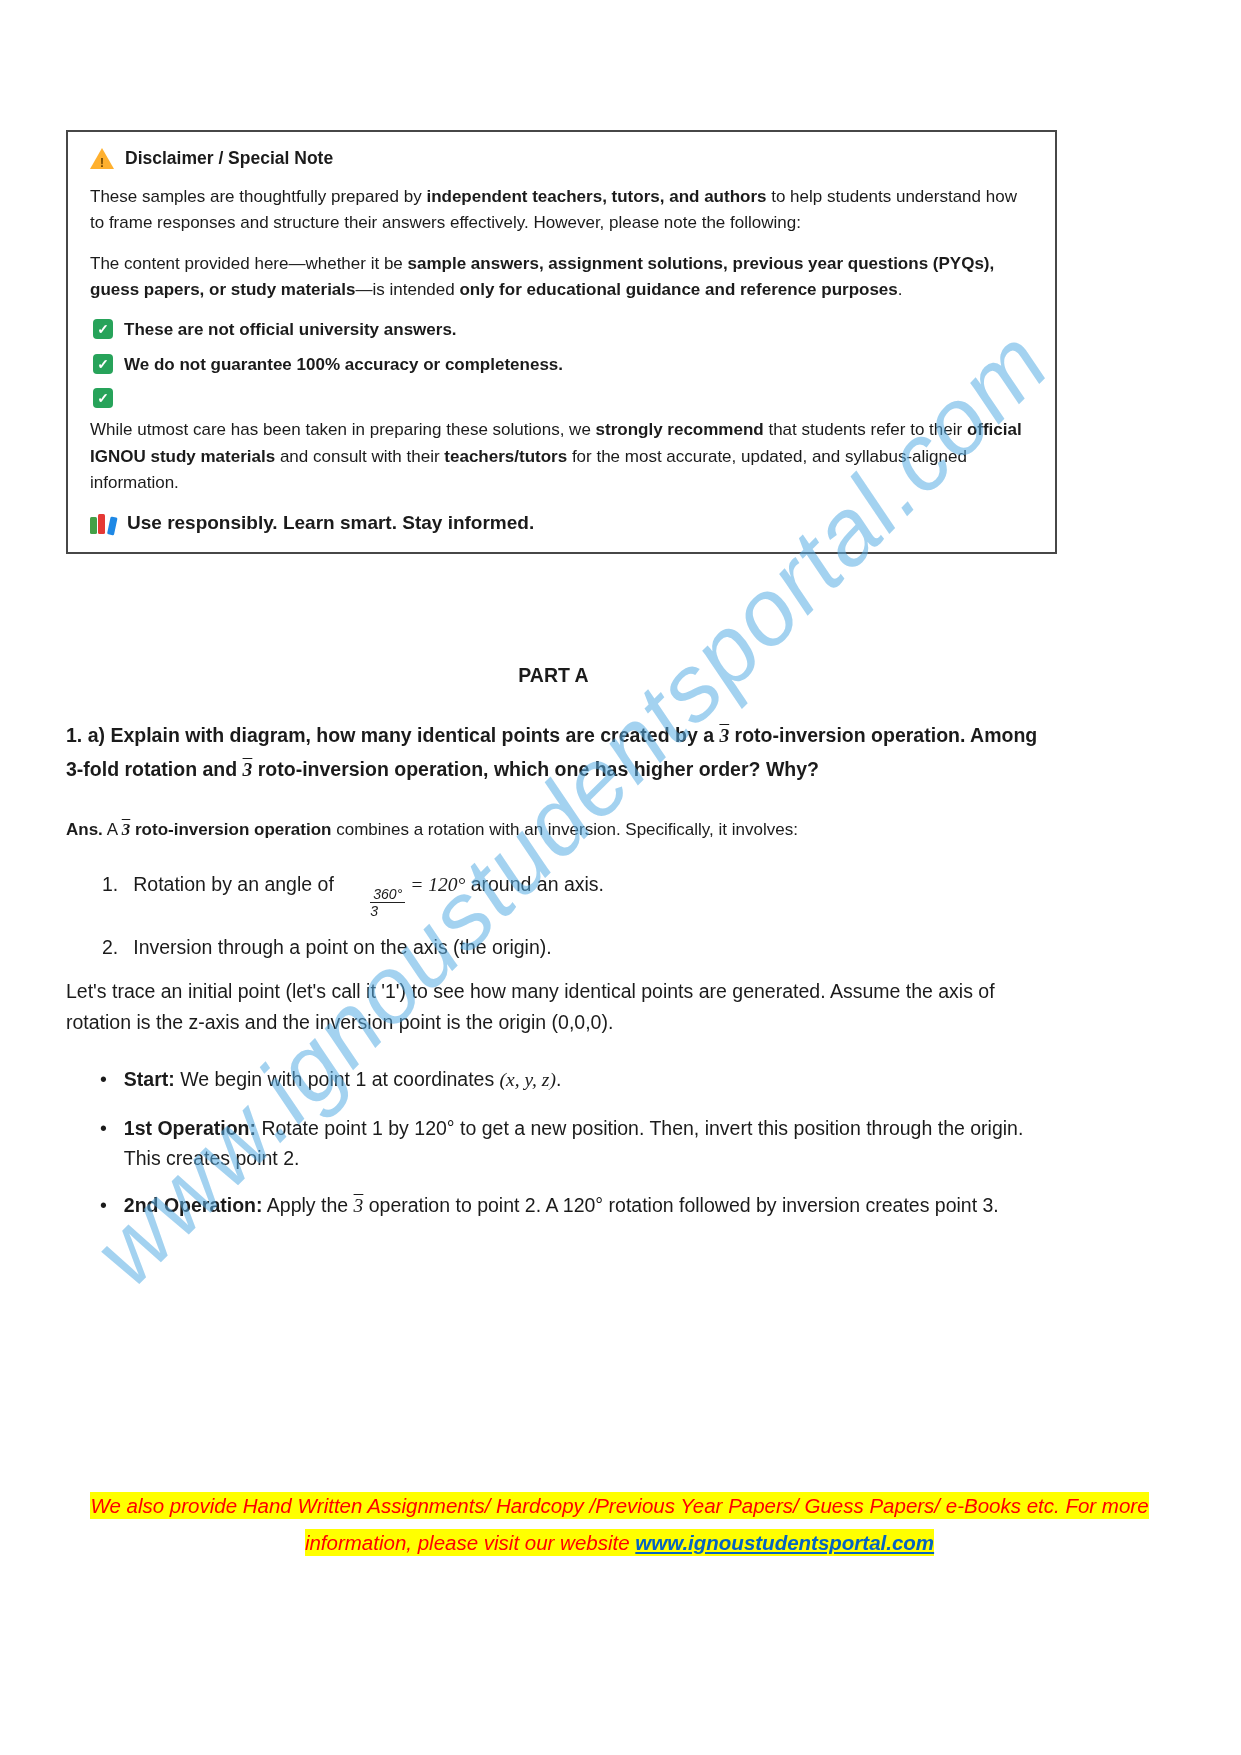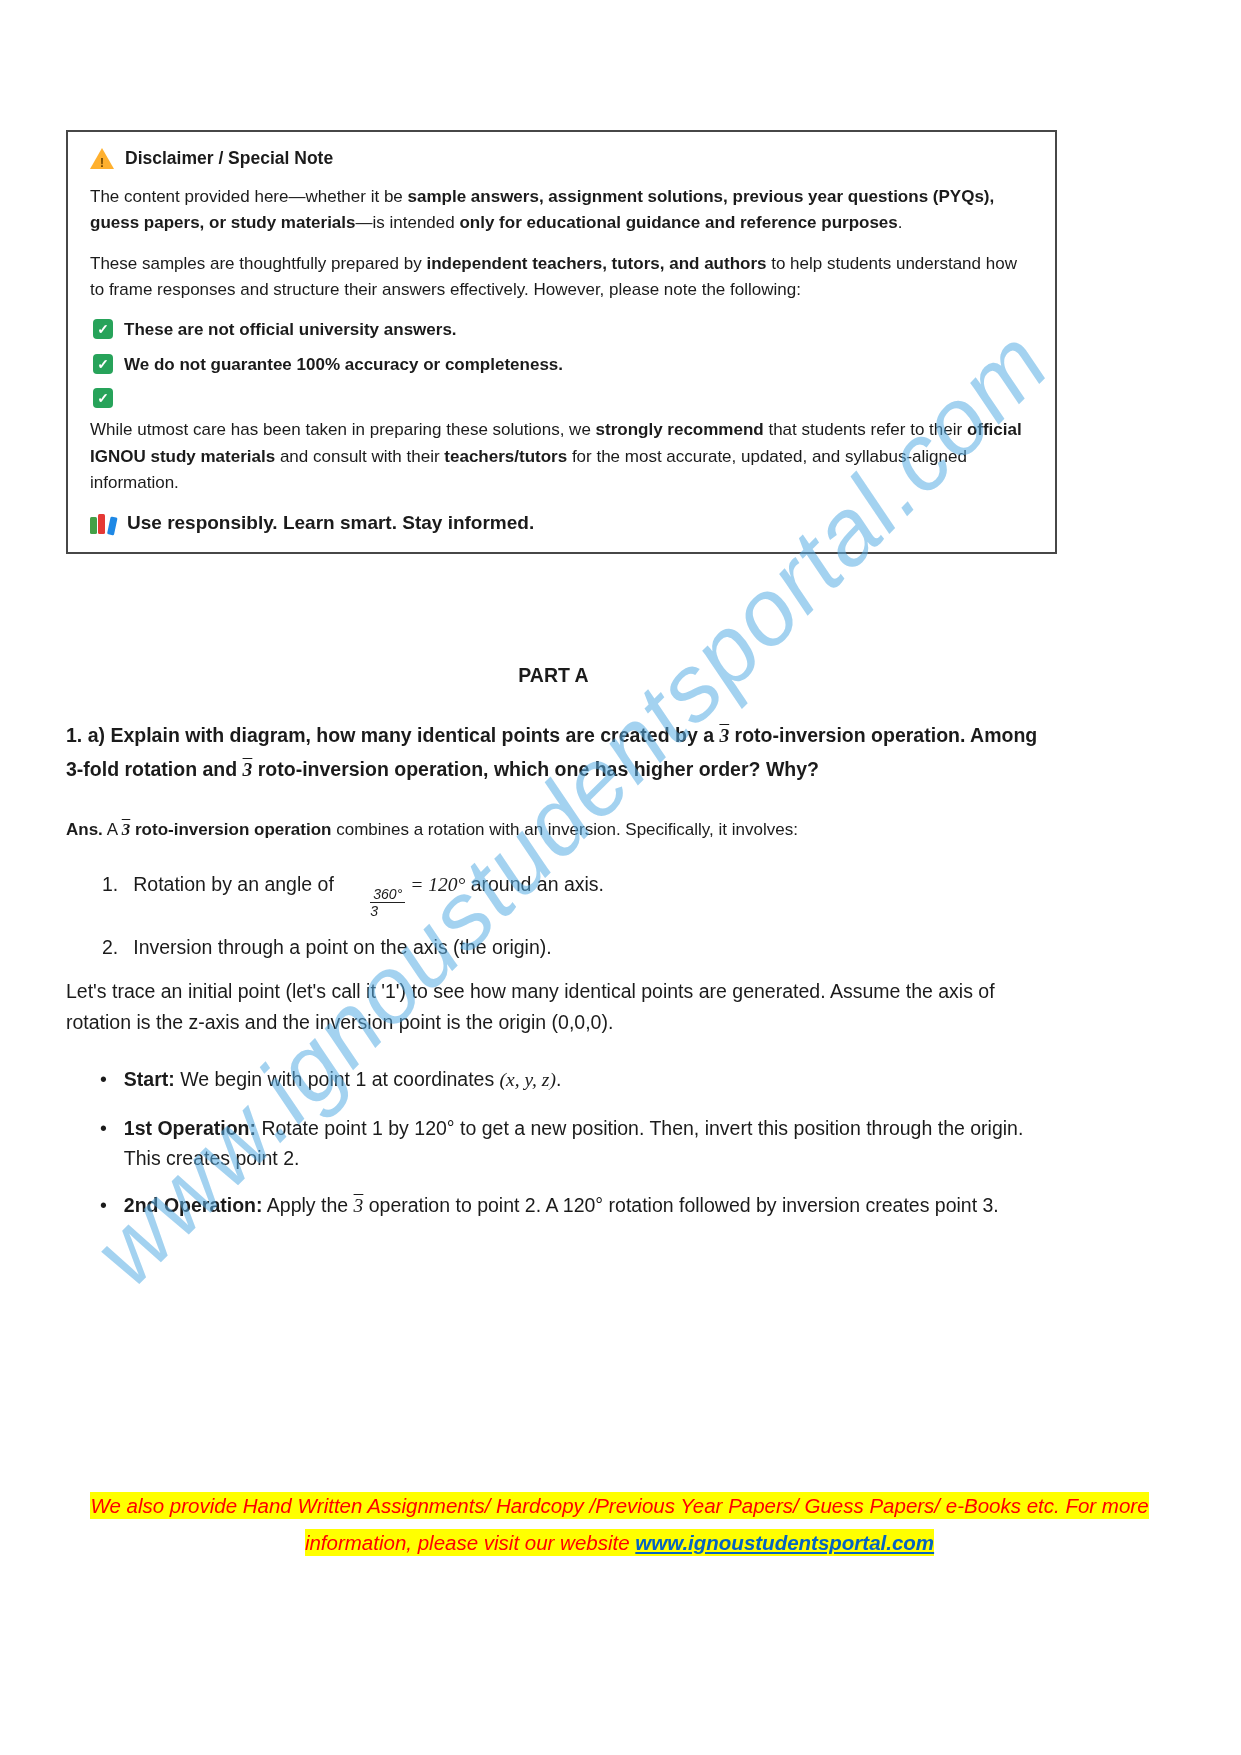--- a/index.html
+++ b/index.html
@@ -83,22 +83,22 @@
 
   <div class="box">
     <div class="box-title">
       <span class="warn-icon">
         <span class="warn-tri"></span>
         <span class="warn-mark">!</span>
       </span>
       <span>Disclaimer / Special Note</span>
     </div>
 
+    <p class="box-p"><span>These samples are thoughtfully prepared by </span><span class="b">independent teachers, tutors, and authors</span><span> to help students understand how to frame responses and structure their answers effectively. However, please note the following:</span></p>
     <p class="box-p"><span>The content provided here—whether it be </span><span class="b">sample answers, assignment solutions, previous year questions (PYQs), guess papers, or study materials</span><span>—is intended </span><span class="b">only for educational guidance and reference purposes</span><span>.</span></p>
-    <p class="box-p"><span>These samples are thoughtfully prepared by </span><span class="b">independent teachers, tutors, and authors</span><span> to help students understand how to frame responses and structure their answers effectively. However, please note the following:</span></p>
 
     <div class="check-row">
       <span class="check-icon">✓</span>
       <span class="check-text">These are not official university answers.</span>
     </div>
     <div class="check-row">
       <span class="check-icon">✓</span>
       <span class="check-text">We do not guarantee 100% accuracy or completeness.</span>
     </div>
     <div class="check-row">

